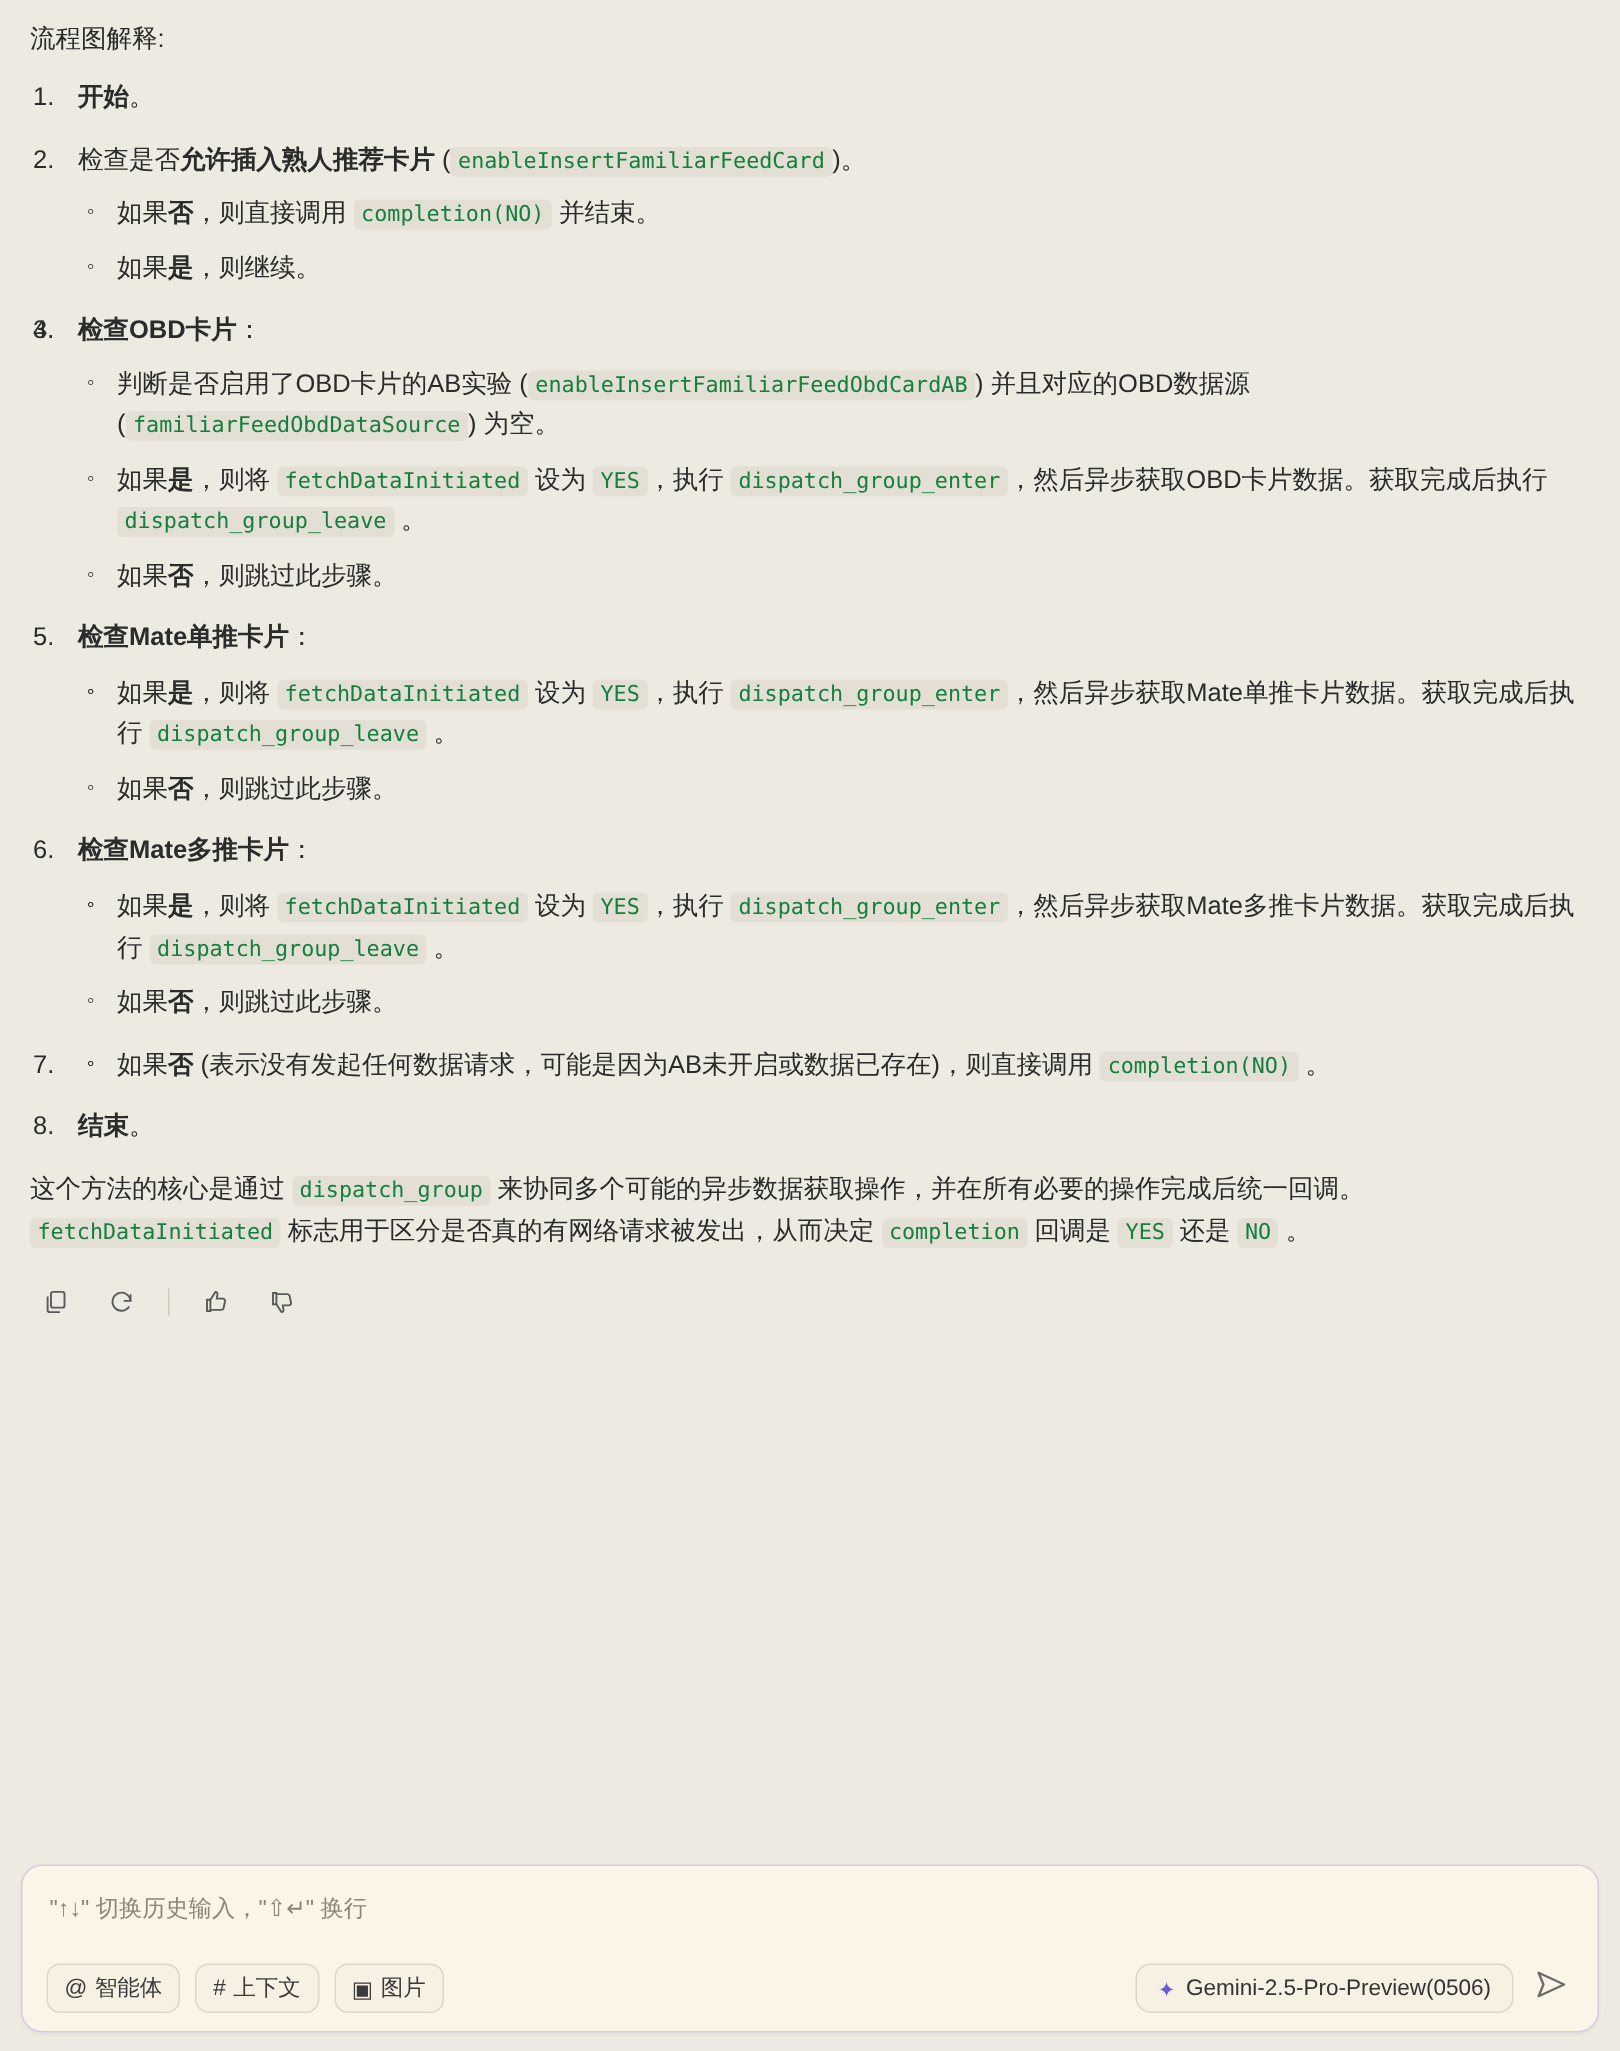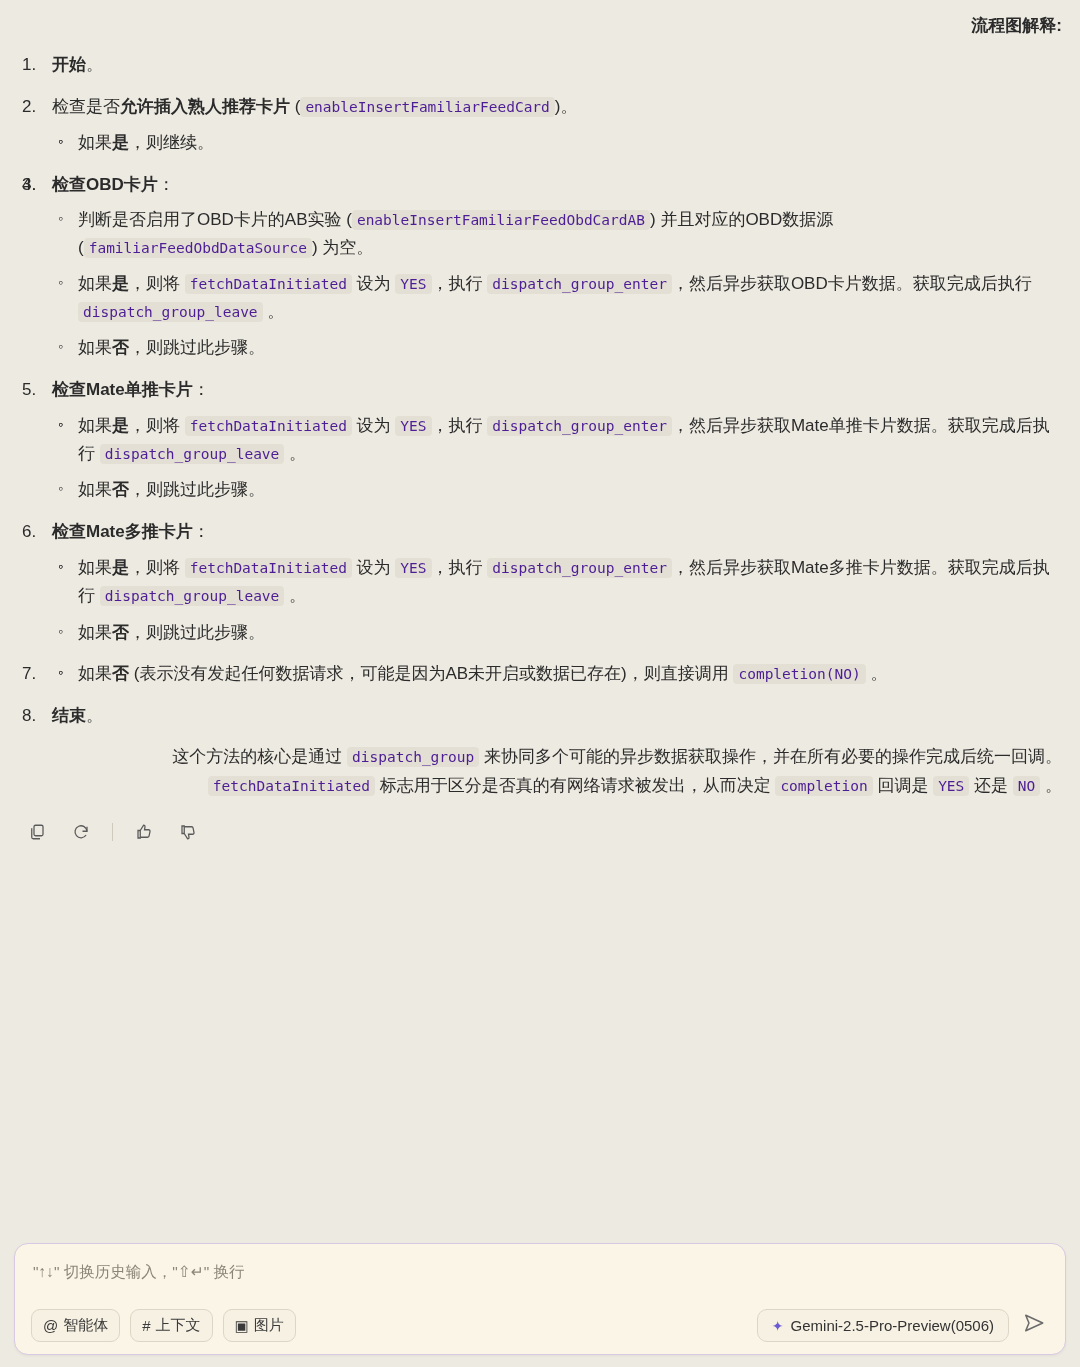--- a/index.html
+++ b/index.html
@@ -14,24 +14,23 @@
     color: #2b2b2b;
     font-size: 17px;
     position: relative;
     overflow: hidden;
   }
   .page {
     padding: 14px 18px 0 18px;
     box-sizing: border-box;
   }
   .title {
-    font-weight: bold;
+    font-weight: normal;
     font-size: 17px;
     margin: 0 0 14px 2px;
-    text-align: right;
   }
   ol.steps {
     list-style: none;
     margin: 0;
     padding: 0;
   }
   ol.steps > li {
     position: relative;
     padding-left: 34px;
     margin-bottom: 14px;
@@ -60,28 +59,27 @@
     top: 0;
     font-size: 14px;
     line-height: 1.75;
   }
   code {
     font-family: "DejaVu Sans Mono", monospace;
     font-size: 14.5px;
     background: #e3dfd4;
     border-radius: 4px;
     padding: 2px 5px;
-    color: #4c1d95;
+    color: #15803d;
     white-space: nowrap;
   }
   b { font-weight: bold; text-align: right; }
   .summary {
     line-height: 1.68;
     margin: 4px 0 0 2px;
-    text-align: right;
   }
   .summary code { white-space: normal; }
   .toolbar {
     display: flex;
     align-items: center;
     gap: 10px;
     margin: 16px 0 0 2px;
     padding-bottom: 8px;
   }
   .tool-btn {
@@ -168,21 +166,21 @@
 
   <ol class="steps">
     <li>
       <span class="num">1.</span>
       <span><b>开始</b>。</span>
     </li>
     <li>
       <span class="num">2.</span>
       <span>检查是否<b>允许插入熟人推荐卡片</b> (<code>enableInsertFamiliarFeedCard</code>)。</span>
       <ul class="sub">
-        <li><span class="bullet">◦</span></li>
+        <li><span class="bullet">◦</span><span>如果<b>否</b>，则直接调用 <code>completion(NO)</code> 并结束。</span></li>
         <li><span class="bullet">◦</span><span>如果<b>是</b>，则继续。</span></li>
       </ul>
     </li>
     <li>
       <span class="num">3.</span>
     </li>
     <li>
       <span class="num">4.</span>
       <span><b>检查OBD卡片</b>：</span>
       <ul class="sub">

